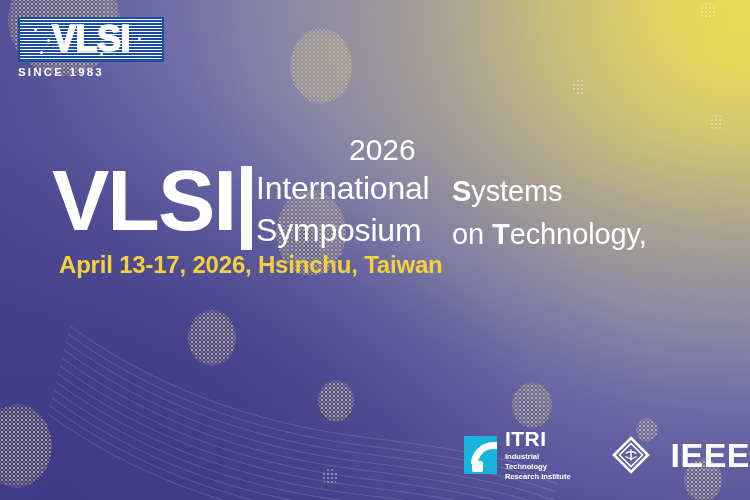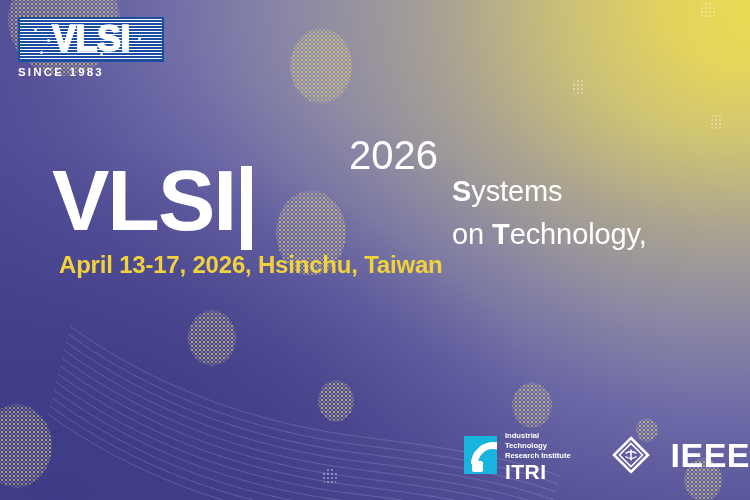--- a/index.html
+++ b/index.html
@@ -122,21 +122,21 @@
     font-weight: 300;
     line-height: 1.32;
     letter-spacing: -0.2px;
     font-family: "Liberation Sans", sans-serif;
   }
   #year {
     position: absolute;
     left: 349px;
     top: 133px;
     color: #ffffff;
-    font-size: 40px;
+    font-size: 30px;
     font-weight: 300;
     letter-spacing: 0px;
     font-family: "Liberation Sans", sans-serif;
   }
   #subject {
     position: absolute;
     left: 452px;
     top: 170px;
     color: #ffffff;
     font-size: 29px;
@@ -255,39 +255,43 @@
       <span class="logo-star" style="left:80px;top:34px;width:3px;height:3px;"></span>
       <span class="logo-star" style="left:118px;top:18px;width:3px;height:3px;"></span>
       <div id="vlsi-logo-word">VLSI</div>
     </div>
     <div id="vlsi-since">SINCE 1983</div>
   </div>
 
   <div id="headline">
     <div id="vlsi-big">VLSI</div>
     <div id="divider-bar"></div>
+    <div id="intl-sym">
+      <div>International</div>
+      <div>Symposium</div>
+    </div>
     <div id="year">2026</div>
 
     <div id="subject">
       <div><b>S</b><span>ystems</span></div>
       <div><span>on </span><b>T</b><span>echnology,</span></div>
     </div>
 
     <div id="dateline">April 13-17, 2026, Hsinchu, Taiwan</div>
   </div>
 
   <div id="sponsors">
     <div id="itri-logo">
       <div id="itri-mark"></div>
       <div id="itri-text">
+        <div id="itri-name">ITRI</div>
         <div id="itri-sub">
           <div>Industrial Technology</div>
           <div>Research Institute</div>
         </div>
-        <div id="itri-name">ITRI</div>
       </div>
     </div>
 
     <div id="ieee-logo">
       <svg width="40" height="40" viewBox="0 0 40 40">
         <polygon points="20,3 37,20 20,37 3,20" fill="none" stroke="#ffffff" stroke-width="2.6"></polygon>
         <polygon points="20,8.5 31.5,20 20,31.5 8.5,20" fill="none" stroke="#ffffff" stroke-width="1.6"></polygon>
         <path d="M14.5,18.5 q5.5,-4 11,0" fill="none" stroke="#ffffff" stroke-width="1.5"></path>
         <path d="M14.5,21.5 q5.5,4 11,0" fill="none" stroke="#ffffff" stroke-width="1.5"></path>
         <line x1="20" y1="14.5" x2="20" y2="25.5" stroke="#ffffff" stroke-width="1.5"></line>

